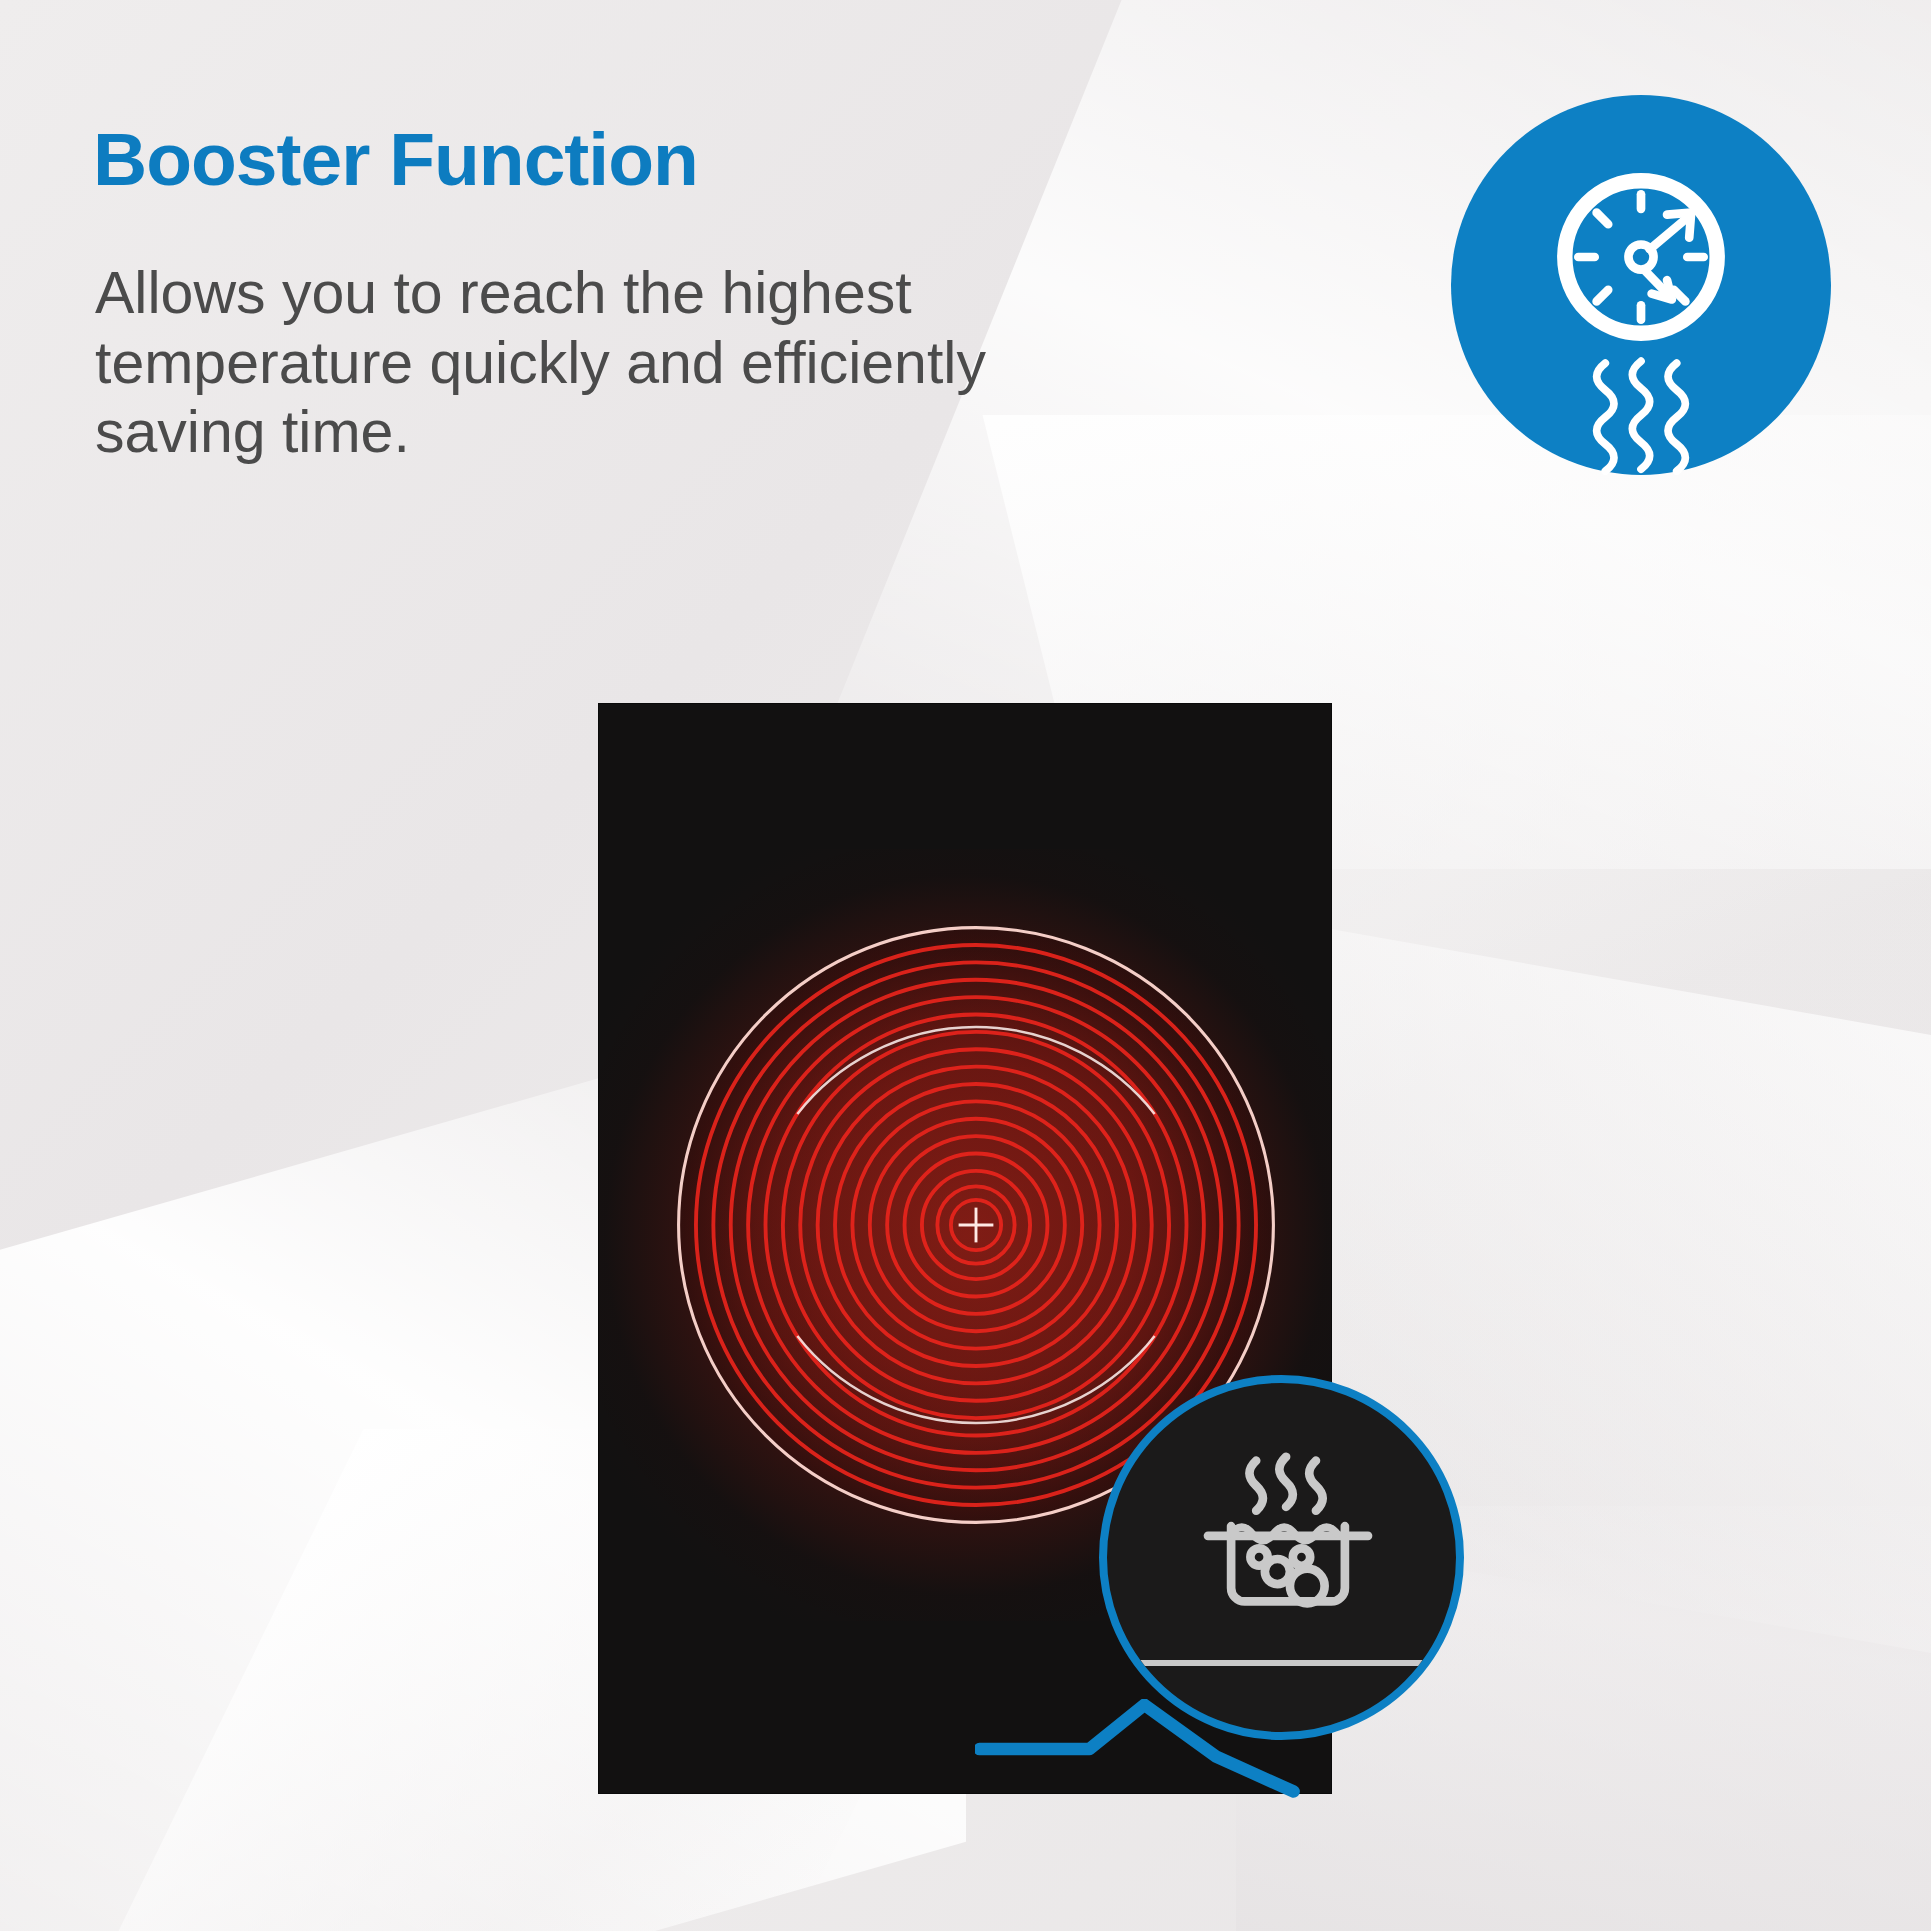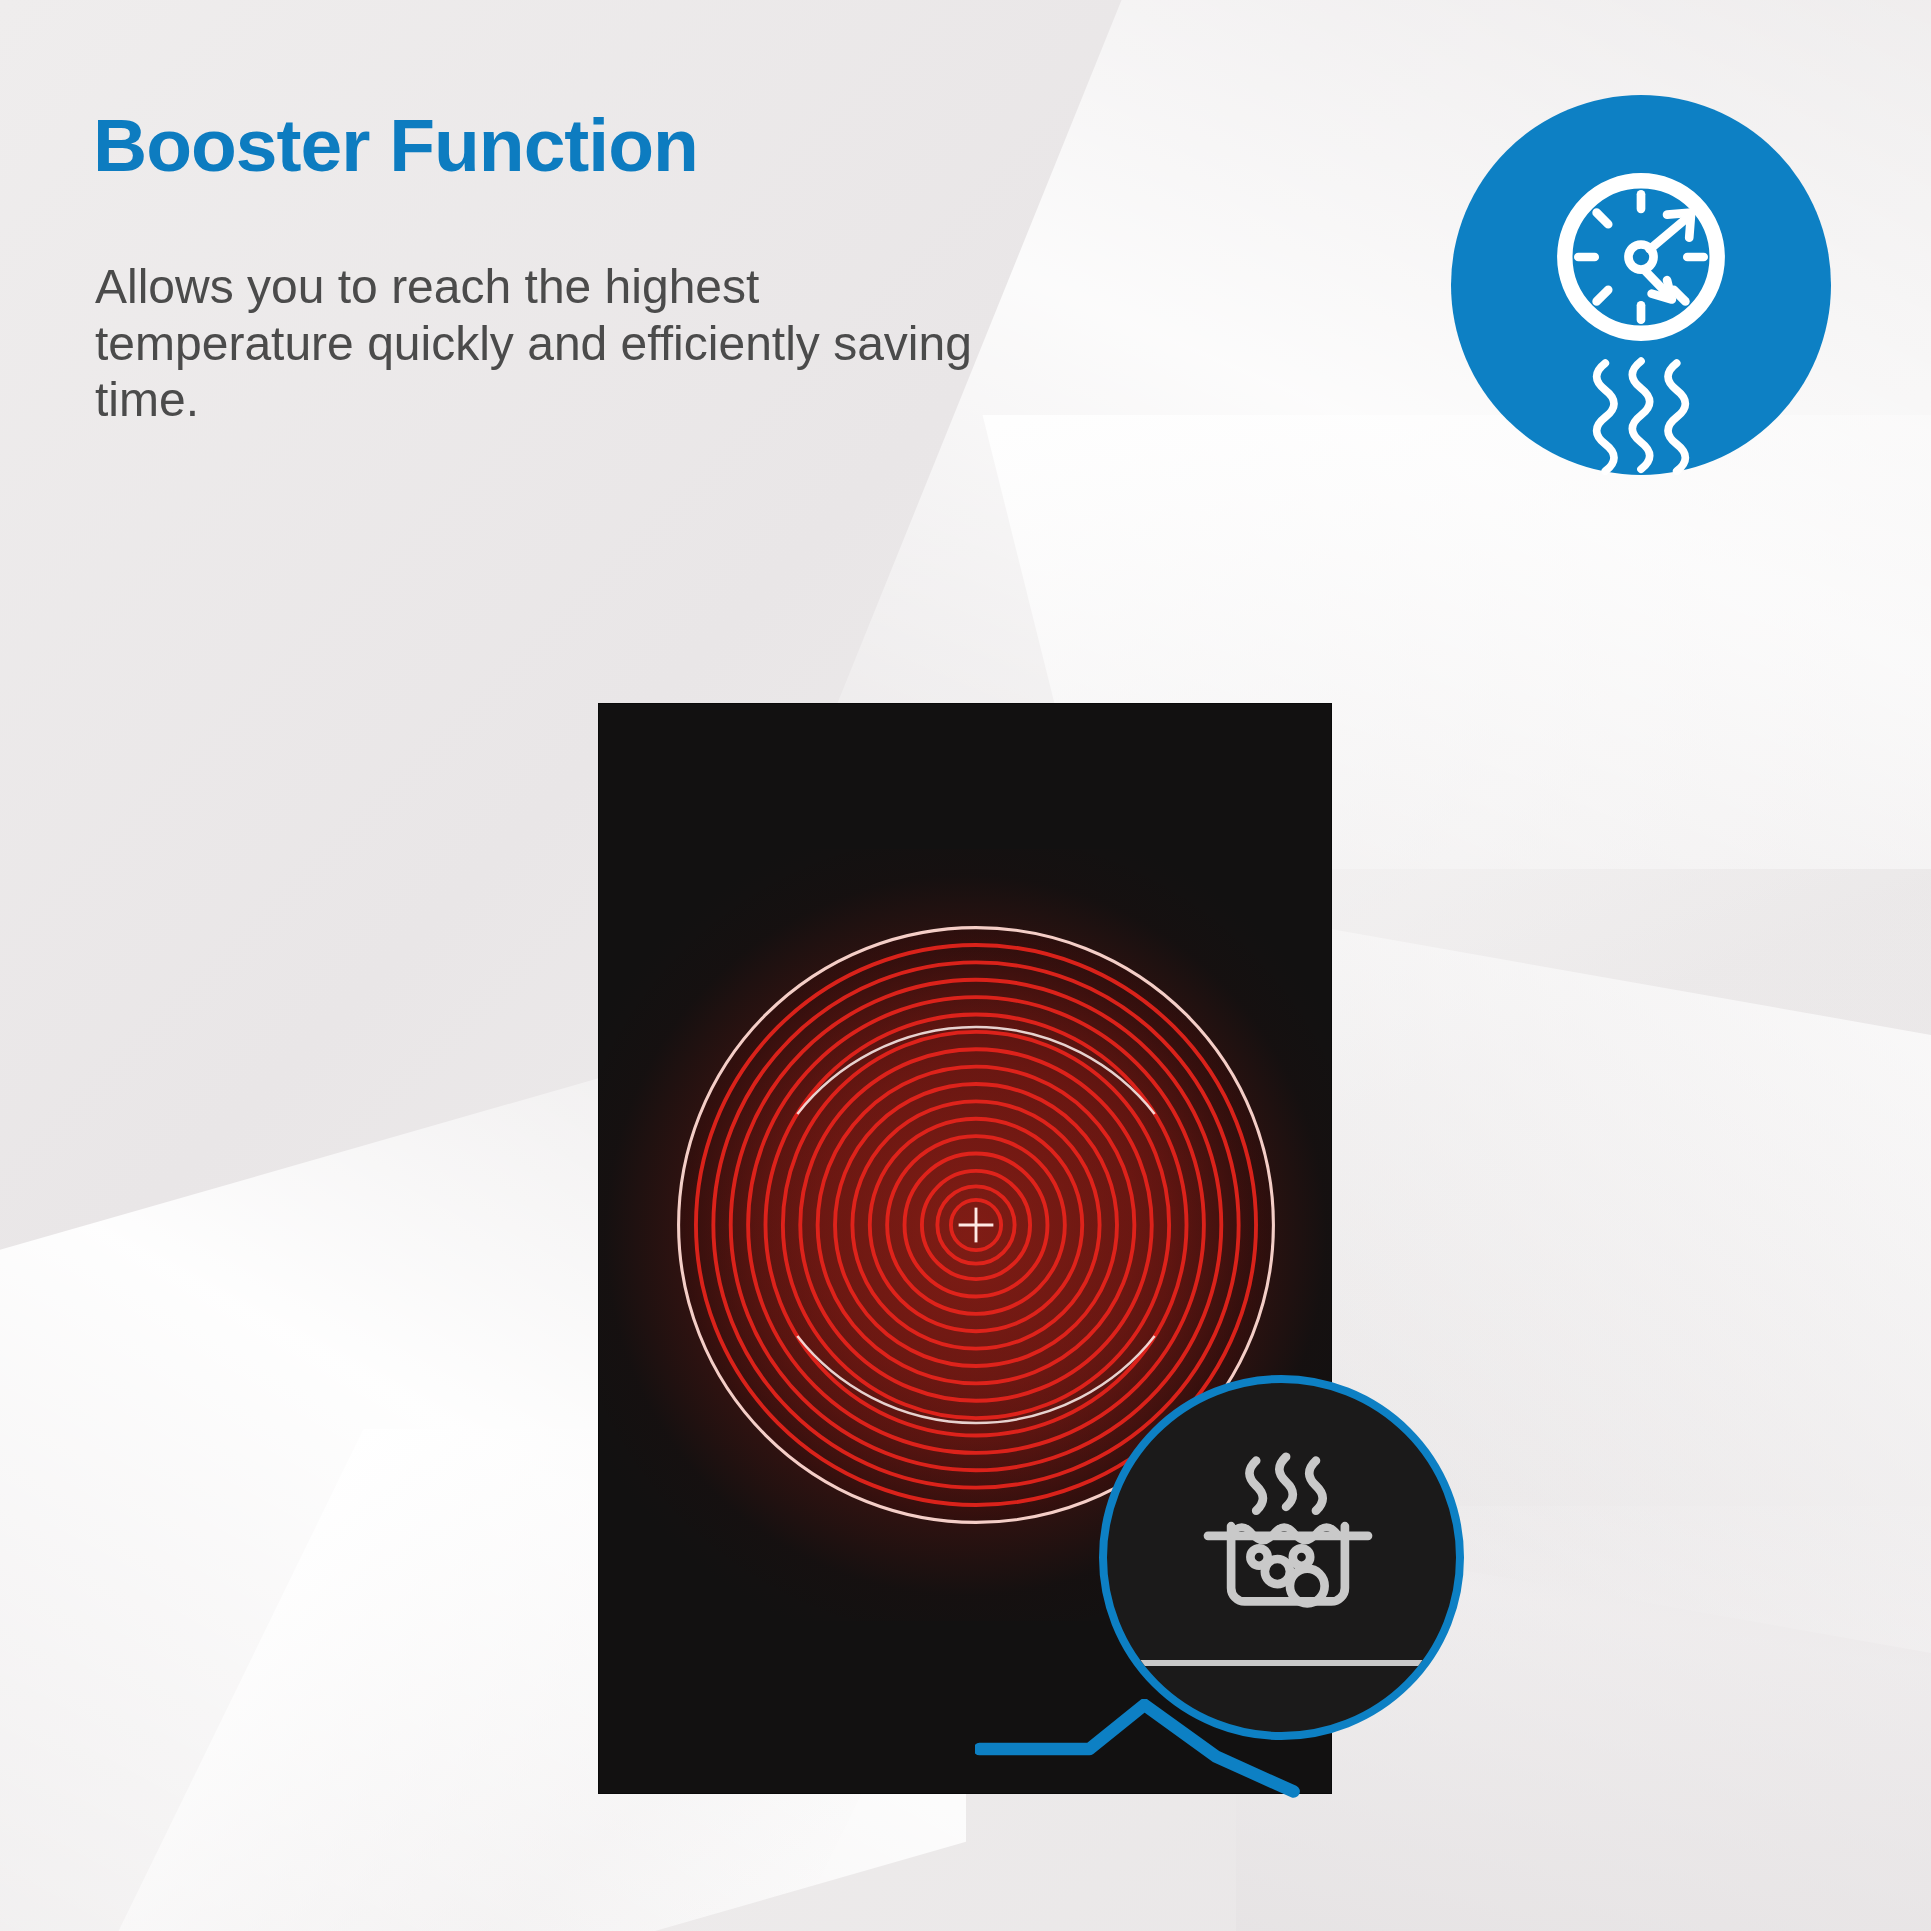--- a/index.html
+++ b/index.html
@@ -44,28 +44,28 @@
     background:linear-gradient(10deg,rgba(228,225,226,0.85) 0%,rgba(246,244,245,0.4) 70%,rgba(255,255,255,0) 100%);
   }
   .facet-6{
     top:994px;left:1332px;width:734px;height:618px;
     background:linear-gradient(210deg,rgba(255,255,255,0.75) 0%,rgba(230,227,228,0.25) 100%);
     transform:skewY(10deg);
   }
 
   
   .headline{
-    position:absolute;left:93px;top:108px;width:966px;
+    position:absolute;left:93px;top:122px;width:966px;
     font-size:75px;font-weight:bold;line-height:1.0;
     color:#0d7cc0;letter-spacing:-1px;
     font-family:"Liberation Sans", sans-serif;
   }
   .subcopy{
     position:absolute;left:95px;top:259px;width:927px;
-    font-size:48px;line-height:1.18;color:#4b4b4b;font-weight:400;
+    font-size:59px;line-height:1.18;color:#4b4b4b;font-weight:400;
     font-family:"Liberation Sans", sans-serif;
   }
 
   
   .badge{
     position:absolute;left:1451px;top:95px;width:380px;height:380px;
     border-radius:50%;background:#0d80c4;
   }
   .badge svg{position:absolute;inset:0;width:100%;height:100%;}
 

